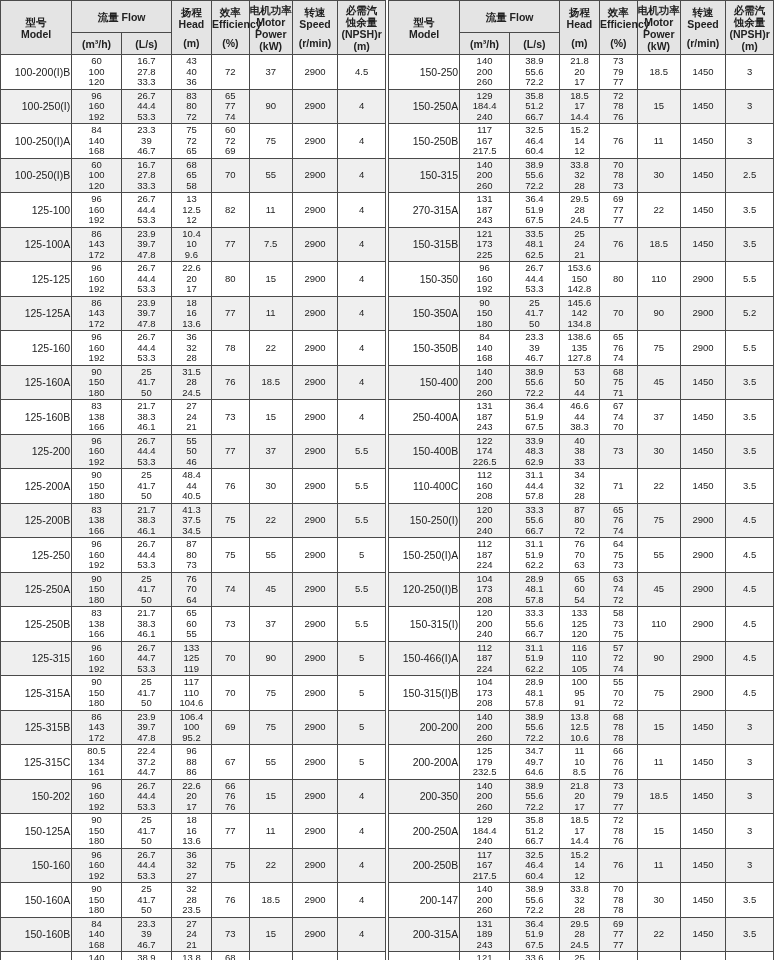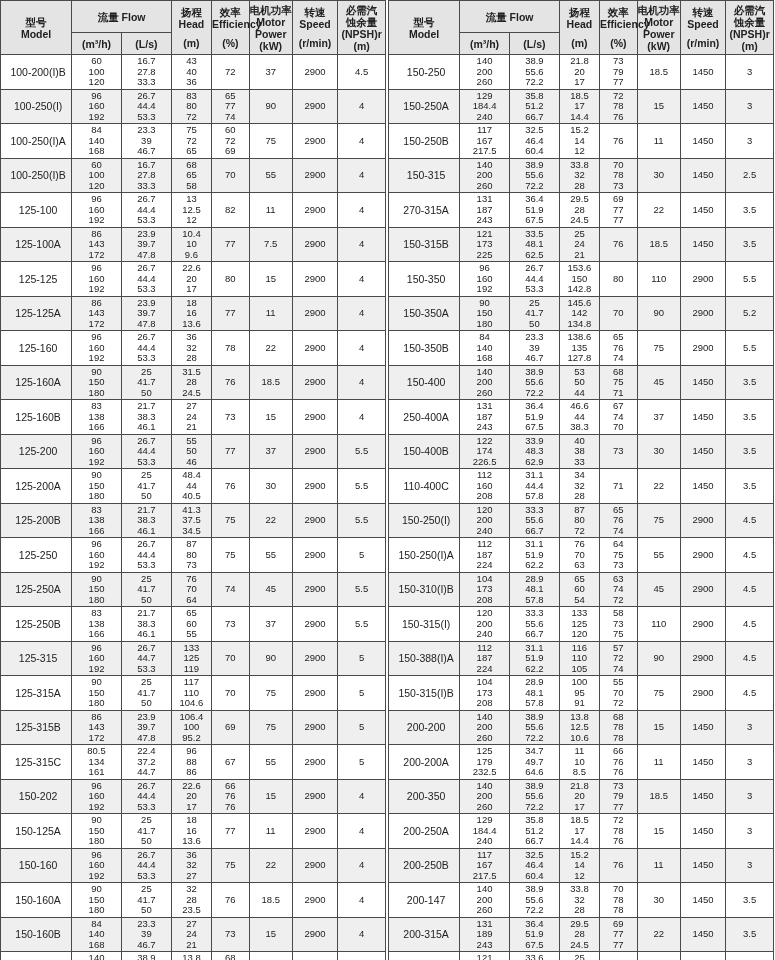--- a/index.html
+++ b/index.html
@@ -7,21 +7,21 @@
   .wrap{display:flex;gap:2px;width:775px;}
   table{border-collapse:collapse;table-layout:fixed;width:386px;}
   col.c-model{width:18.5%;} col.c-m3h{width:12.9%;} col.c-ls{width:13%;}
   col.c-head{width:10.4%;} col.c-eff{width:9.8%;} col.c-pow{width:11.2%;}
   col.c-spd{width:11.8%;} col.c-npsh{width:12.4%;}
   th,td{border:1px solid #4a4a4a;text-align:center;vertical-align:middle;padding:1px 1px;}
   thead th{background:#e4e4e4;font-weight:bold;font-size:10.5px;line-height:12px;padding:2px 0;}
   thead .tier1{height:32px;} thead .tier2{height:22px;font-size:10px;}
   thead .unit-gap{margin-top:7px;}
   tbody td{font-size:9.5px;line-height:10.5px;height:29px;}
-  tbody td.model{text-align:center;padding-left:5px;font-size:10.5px;white-space:nowrap;margin-left:32px;}
+  tbody td.model{text-align:right;padding-left:5px;font-size:10.5px;white-space:nowrap;margin-left:32px;}
   tbody tr.alt td{background:#efefef;}
   tbody tr:not(.alt) td{background:#ffffff;}
   .hline{display:block;}
 </style>
 </head>
 <body>
 
 <div class="wrap">
 
   <table>
@@ -557,41 +557,41 @@
           <td class="model">150-250(I)A</td>
           <td>112<br>187<br>224</td>
           <td>31.1<br>51.9<br>62.2</td>
           <td>76<br>70<br>63</td>
           <td>64<br>75<br>73</td>
           <td>55</td>
           <td>2900</td>
           <td>4.5</td>
         </tr>
         <tr class="alt">
-          <td class="model">150-310(I)B</td>
+          <td class="model">120-250(I)B</td>
           <td>104<br>173<br>208</td>
           <td>28.9<br>48.1<br>57.8</td>
           <td>65<br>60<br>54</td>
           <td>63<br>74<br>72</td>
           <td>45</td>
           <td>2900</td>
           <td>4.5</td>
         </tr>
         <tr>
           <td class="model">150-315(I)</td>
           <td>120<br>200<br>240</td>
           <td>33.3<br>55.6<br>66.7</td>
           <td>133<br>125<br>120</td>
           <td>58<br>73<br>75</td>
           <td>110</td>
           <td>2900</td>
           <td>4.5</td>
         </tr>
         <tr class="alt">
-          <td class="model">150-388(I)A</td>
+          <td class="model">150-466(I)A</td>
           <td>112<br>187<br>224</td>
           <td>31.1<br>51.9<br>62.2</td>
           <td>116<br>110<br>105</td>
           <td>57<br>72<br>74</td>
           <td>90</td>
           <td>2900</td>
           <td>4.5</td>
         </tr>
         <tr>
           <td class="model">150-315(I)B</td>

